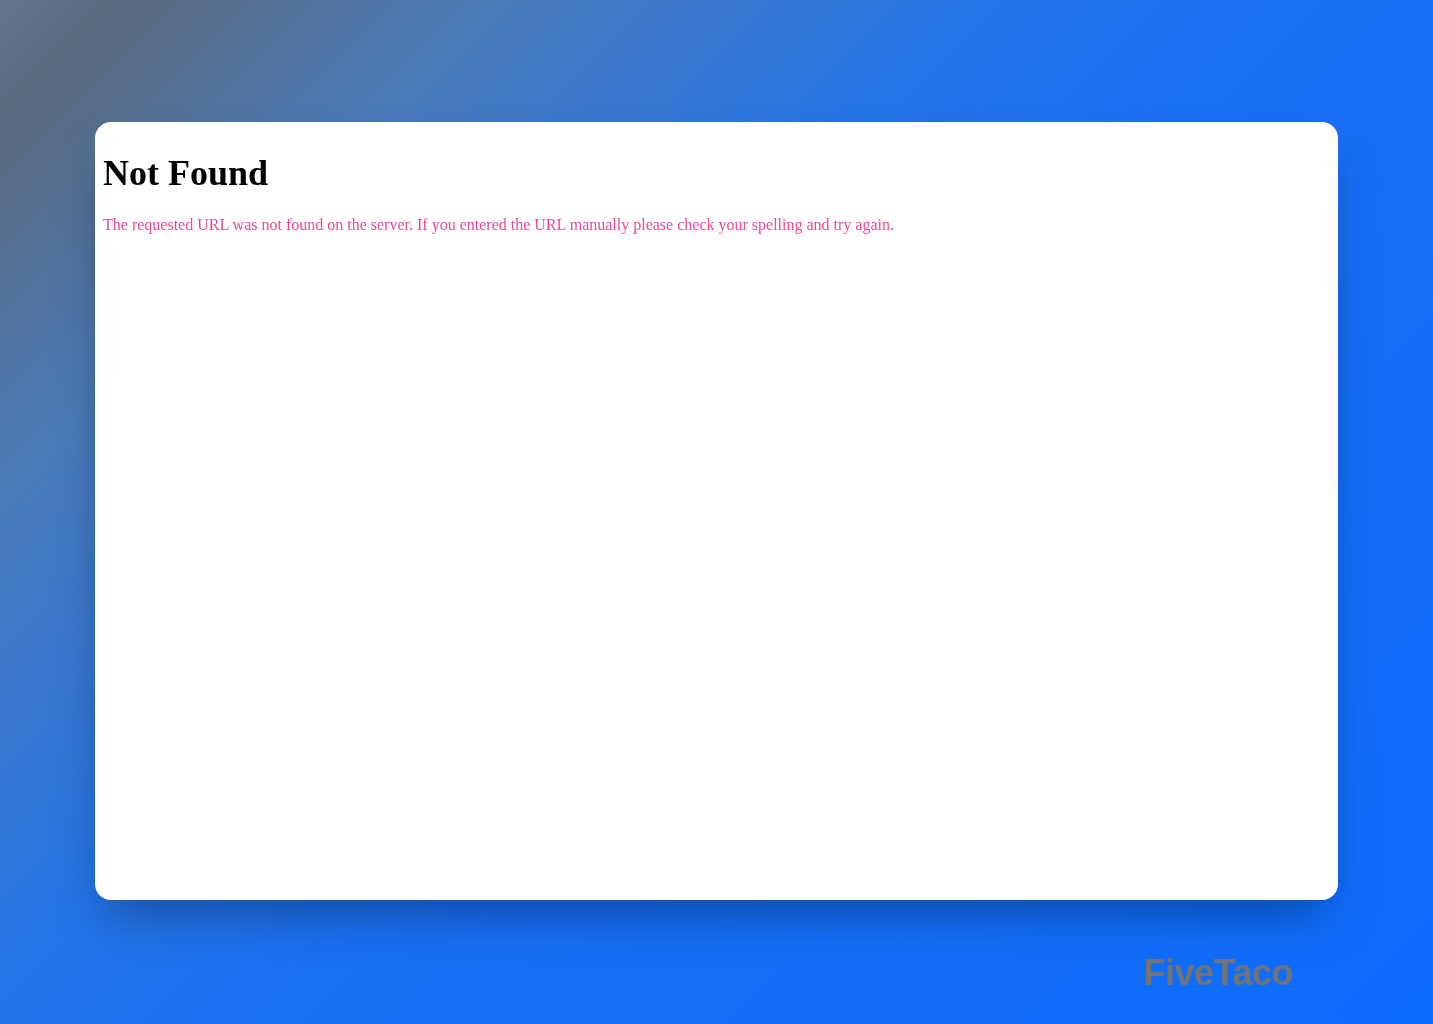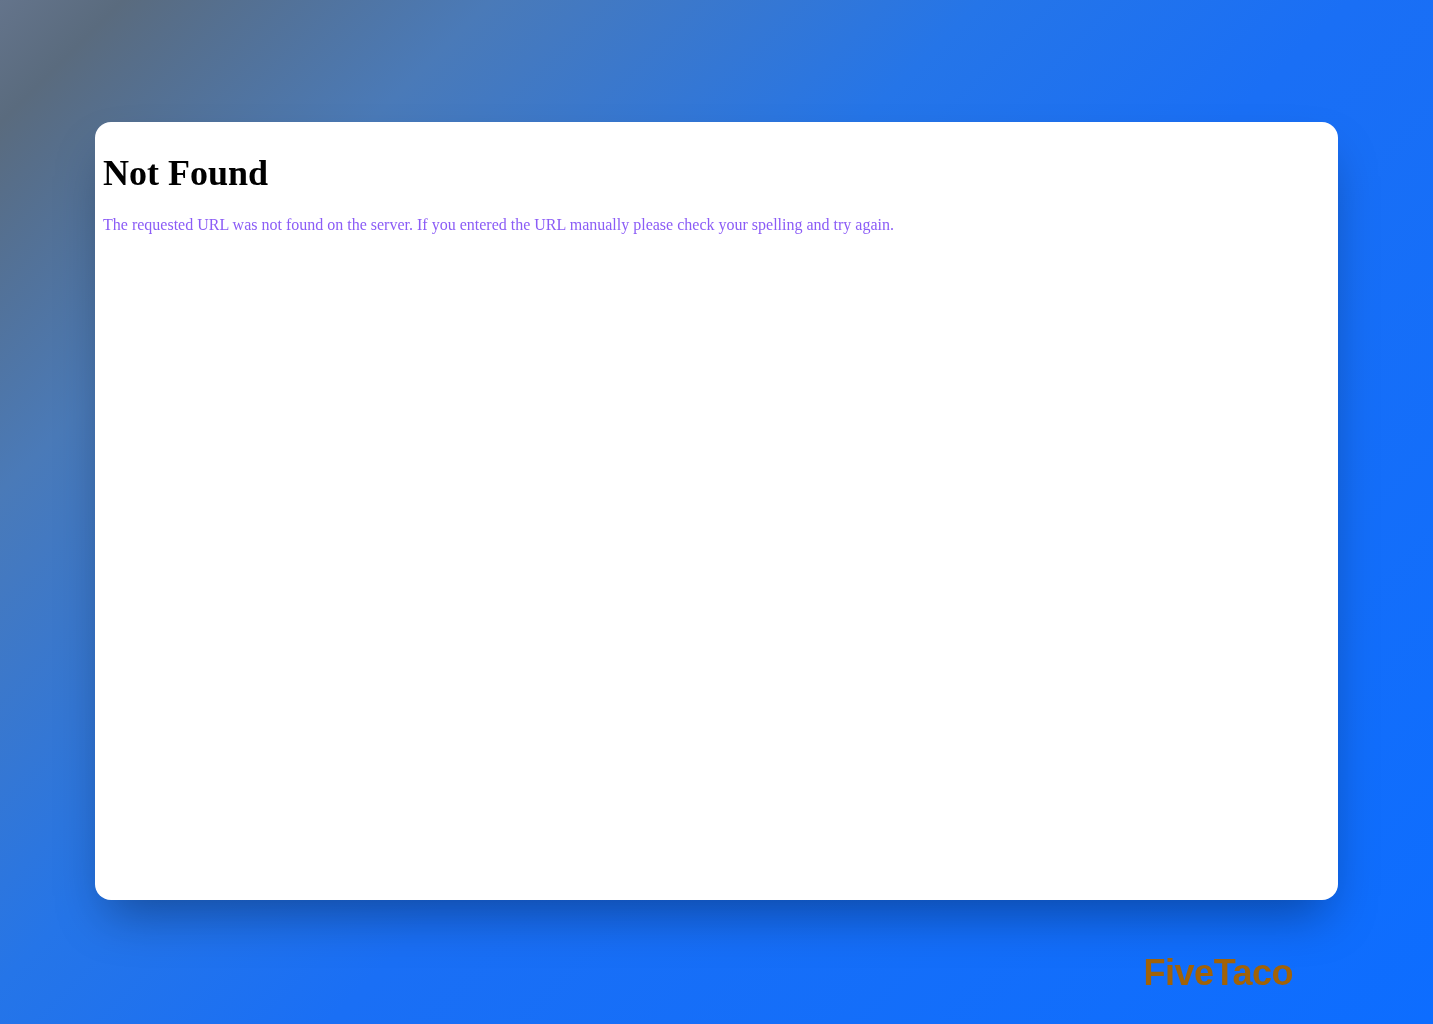--- a/index.html
+++ b/index.html
@@ -34,31 +34,31 @@
       font-weight: bold;
       color: #000000;
       margin-top: 22px;
       margin-left: 0px;
       margin-bottom: 20px;
       font-family: "Times New Roman", Times, serif;
     }
     
     .error-message {
       font-size: 16px;
-      color: #8b5cf6;
+      color: #ec4899;
       margin-left: 0px;
       font-family: "Times New Roman", Times, serif;
       line-height: 1.4;
     }
     
     .brand-logo {
       position: absolute;
       bottom: 30px;
       right: 140px;
-      color: #a16207;
+      color: #737373;
       font-family: -apple-system, BlinkMacSystemFont, "Segoe UI", Helvetica, Arial, sans-serif;
       font-size: 36px;
       font-weight: 800;
       letter-spacing: -0.5px;
       margin-left: 44px;
     }
   </style>
 </head>
 <body>
 

